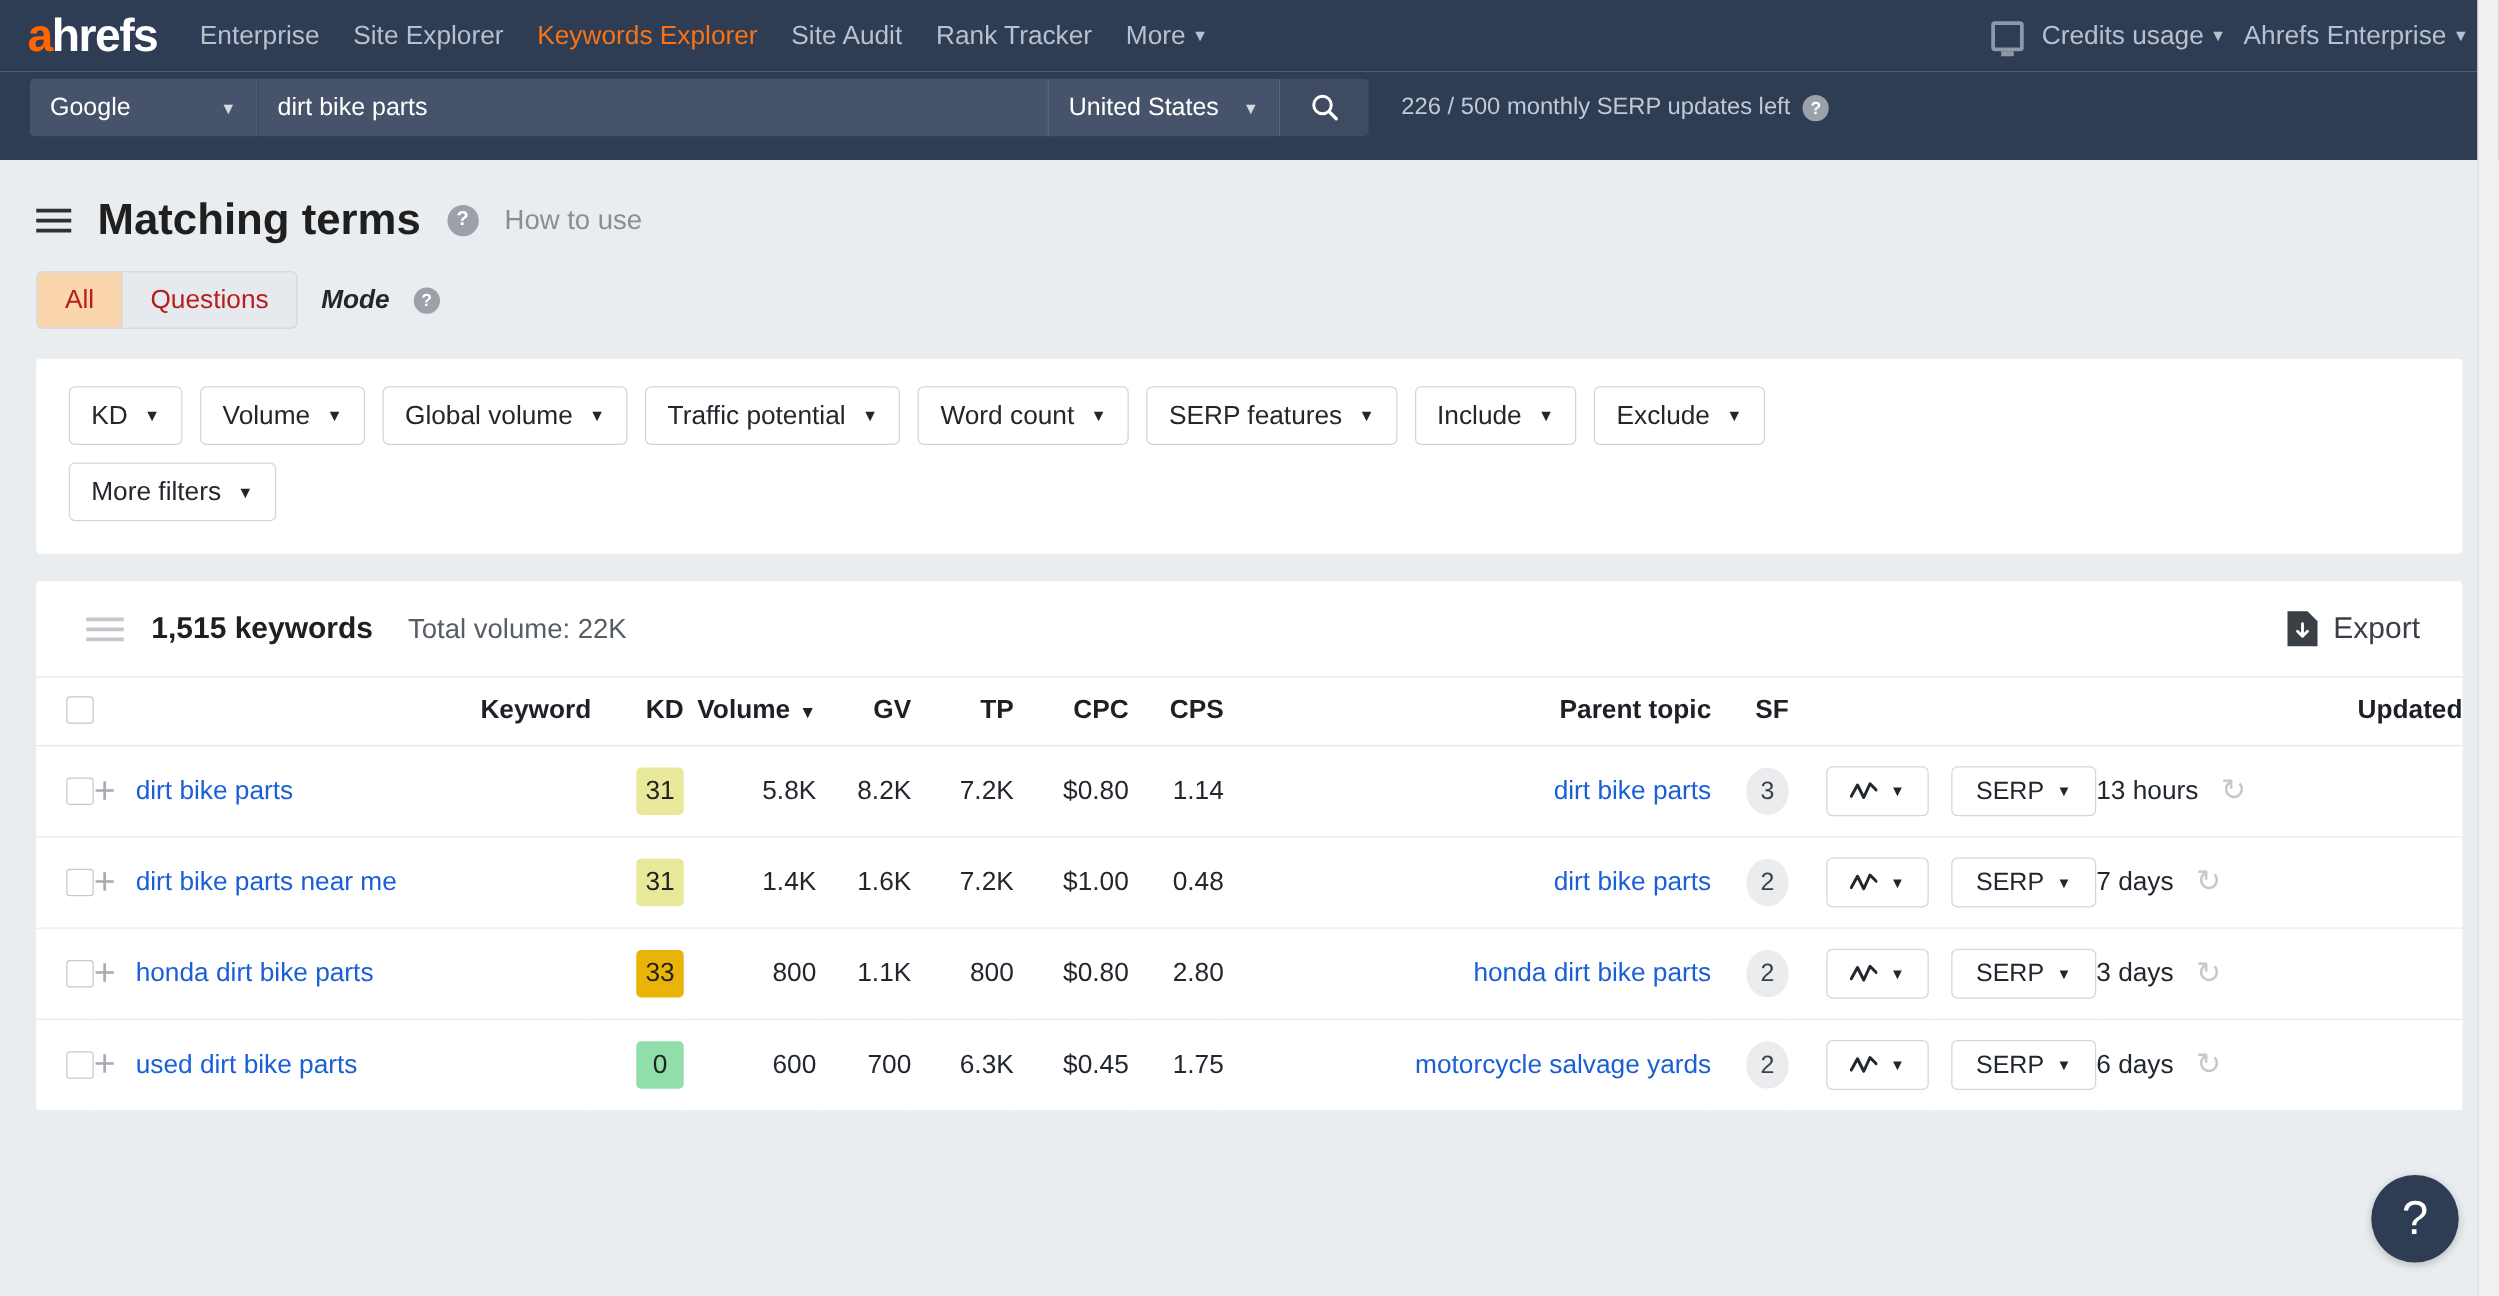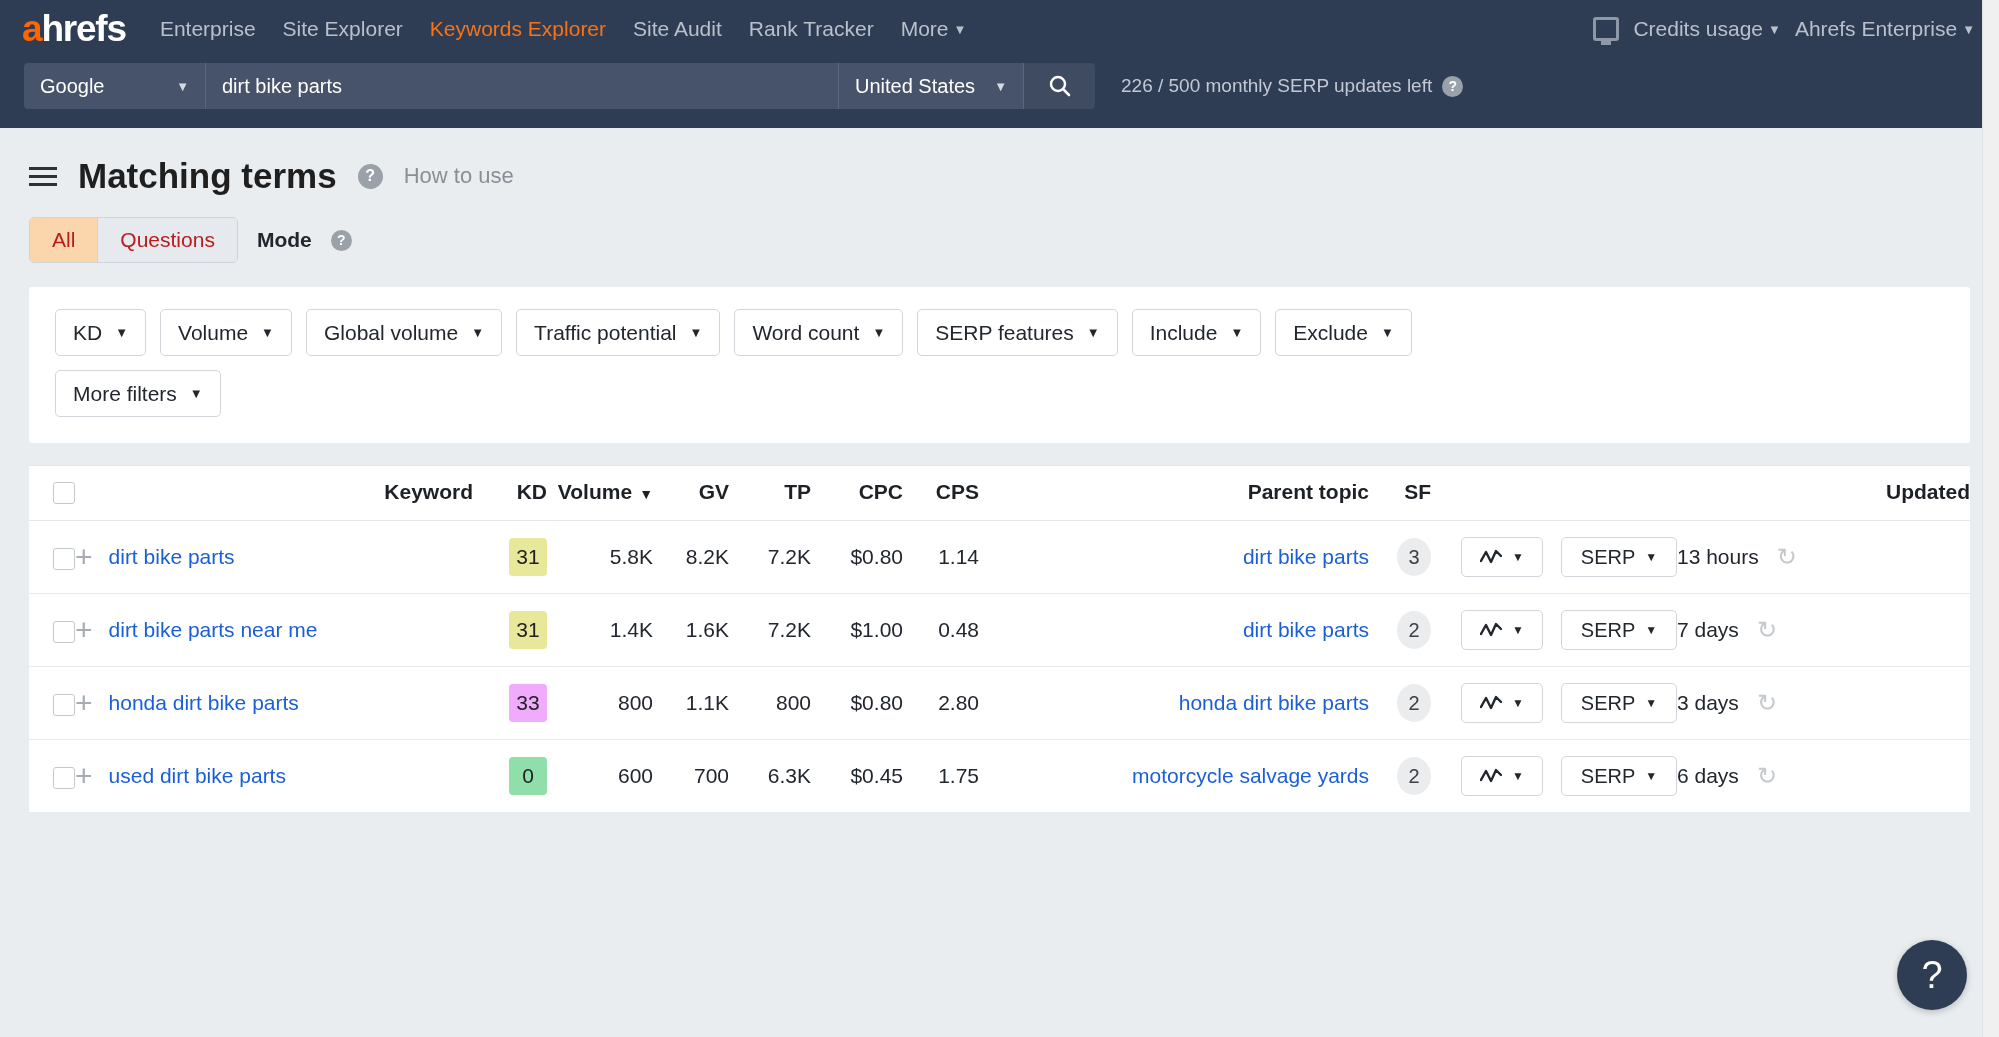--- a/index.html
+++ b/index.html
@@ -139,21 +139,21 @@
     height: 44px;
     padding: 0 22px;
     display: flex; align-items: center; justify-content: center;
     font-size: 21px; color: #b91c1c;
     background: #e6eaee;
     cursor: pointer;
     border-right: 1px solid #cfd4da;
   }
   .seg:last-child { border-right: none; }
   .seg.active { background: #fbd6ac; }
-  .mode-label { font-size: 21px; font-weight: bold; color: #22272e; }
+  .mode-label { font-size: 21px; font-weight: bold; color: #22272e; font-style: italic; }
 
   
   .panel {
     background: #ffffff;
     margin: 24px 29px 0 29px;
     border-radius: 3px;
     padding: 22px 0 26px 26px;
   }
   .filter-row { display: flex; flex-wrap: wrap; gap: 14px; }
   .filter-btn {
@@ -374,20 +374,36 @@
     </div>
   <div class="filter-row second" id="filters-row2">
       <div class="filter-btn">
         <span>More filters</span>
         <span class="caret">▼</span>
       </div>
     </div>
 </div>
 
 <div class="results">
+  <div class="results-head">
+    <div class="hamburger gray">
+      <span></span>
+        <span></span>
+        <span></span>
+    </div>
+    <div class="kw-count">1,515 keywords</div>
+    <div class="total-vol">Total volume: 22K</div>
+    <div class="export">
+      <svg width="26" height="30" viewBox="0 0 26 30">
+        <path d="M1 1 h16 l8 8 v20 h-24 z" fill="#3a3f45"></path>
+        <path d="M13 11 v9 M9 17 l4 4 4-4" stroke="#ffffff" stroke-width="2.3" fill="none" stroke-linecap="round" stroke-linejoin="round"></path>
+      </svg>
+      <span>Export</span>
+    </div>
+  </div>
 
   <table class="kwtable">
     <thead>
       <tr>
         <th class="c-check">
           <span class="chk"></span>
         </th>
         <th class="c-kw">Keyword</th>
         <th class="c-kd">KD</th>
         <th class="c-vol">
@@ -472,21 +488,21 @@
           </td>
         </tr>
         <tr>
           <td class="c-check"><span class="chk"></span></td>
           <td class="c-kw">
             <span class="kwcell">
               <span class="plus">+</span>
               <a class="kwlink">honda dirt bike parts</a>
             </span>
           </td>
-          <td class="c-kd"><span class="kd-badge" style="background: #f0abfc;">33</span></td>
+          <td class="c-kd"><span class="kd-badge" style="background: #eab308;">33</span></td>
           <td class="c-vol">800</td>
           <td class="c-gv">1.1K</td>
           <td class="c-tp">800</td>
           <td class="c-cpc">$0.80</td>
           <td class="c-cps">2.80</td>
           <td class="c-parent"><a class="kwlink">honda dirt bike parts</a></td>
           <td class="c-sf"><span class="sf-badge">2</span></td>
           <td class="c-chart"><span class="minibtn chart">
               <svg width="22" height="16" viewBox="0 0 22 16">
                 <polyline points="1,12 6,3 11,13 16,2 21,7" fill="none" stroke="#22272e" stroke-width="2.4" stroke-linejoin="round" stroke-linecap="round"></polyline>

